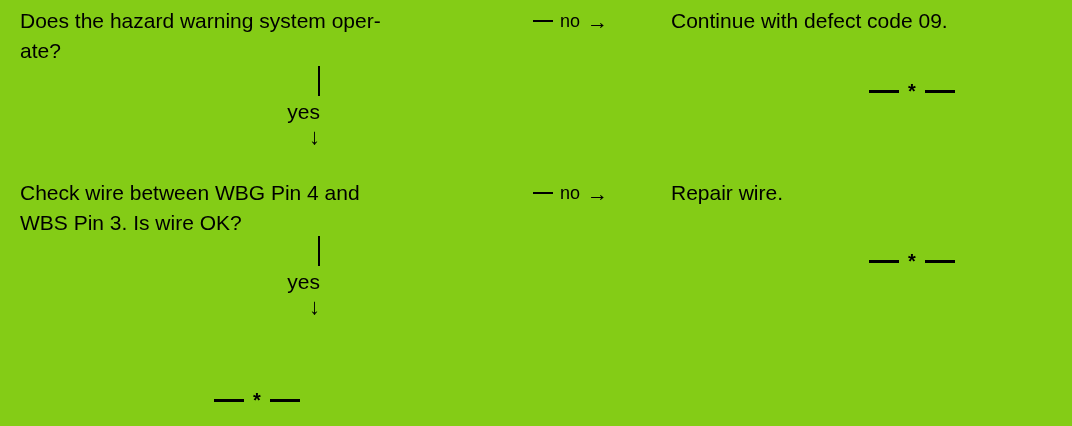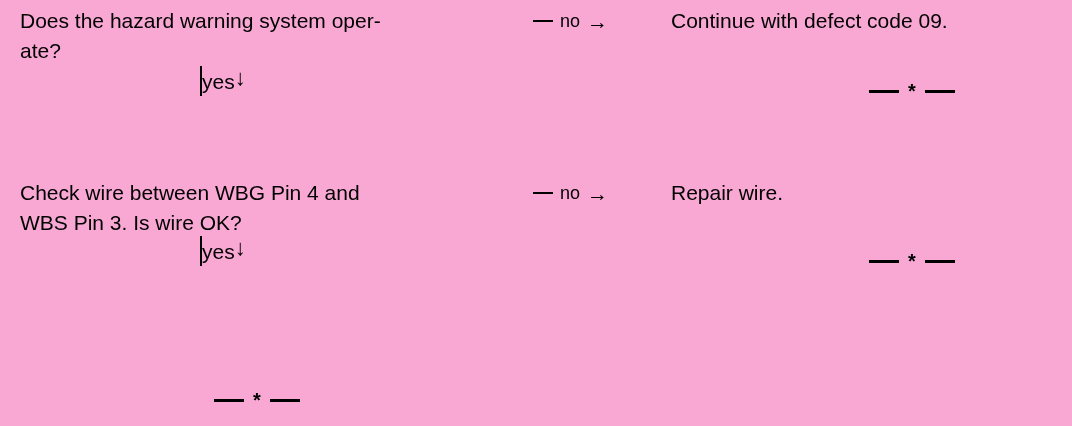--- a/index.html
+++ b/index.html
@@ -9,21 +9,21 @@
     background: #ffffff;
   }
   body {
     font-family: "Liberation Sans", sans-serif;
     color: #000000;
   }
   #page {
     position: relative;
     width: 1072px;
     height: 426px;
-    background: #f9a8d4;
+    background: #84cc16;
     overflow: hidden;
   }
   .txt {
     position: absolute;
     font-size: 21px;
     line-height: 30px;
     font-weight: 400;
     color: #000000;
     white-space: pre-line;
     letter-spacing: 0px;
@@ -68,22 +68,22 @@
     width: 390px;
   }
   #outcome1 { top: 6px; }
   #outcome2 { top: 178px; }
 
   
   .connector {
     position: absolute;
     width: 120px;
     display: flex;
-    flex-direction: row;
-    align-items: flex-start;
+    flex-direction: column;
+    align-items: flex-end;
   }
   #connector1 { left: 200px; top: 66px; }
   #connector2 { left: 200px; top: 236px; }
   .connector .c-line {
     width: 2px;
     height: 30px;
     background: #000000;
   }
   .connector .c-label {
     font-size: 21px;

